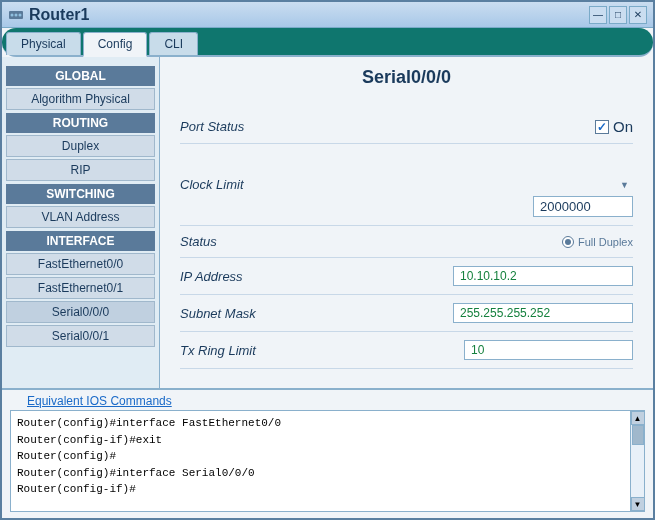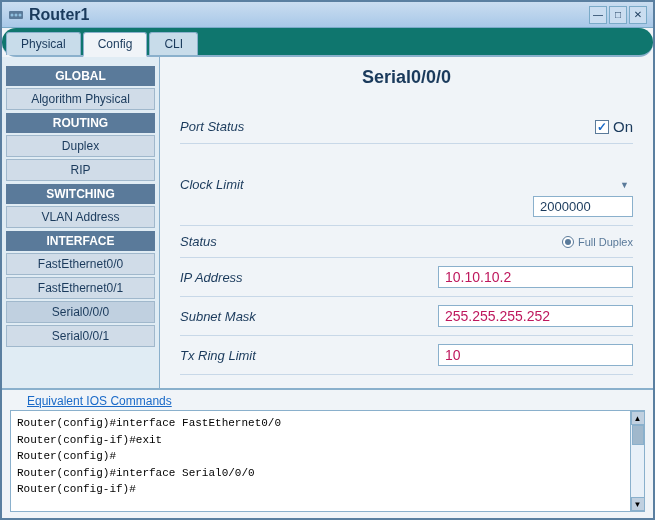--- a/index.html
+++ b/index.html
@@ -253,22 +253,22 @@
       width: 6px;
       height: 6px;
       border-radius: 50%;
       background: #5a7a9a;
     }
 
     .text-input {
       border: 1px solid #8ab0cc;
       background: white;
       padding: 2px 6px;
-      font-size: 14px;
-      color: #be185d;
+      font-size: 12px;
+      color: #15803d;
       min-width: 180px;
       outline: none;
     }
 
     .bottom-section {
       height: 130px;
       border-top: 2px solid #8ab0cc;
       background: #f0f4f8;
       display: flex;
       flex-direction: column;

